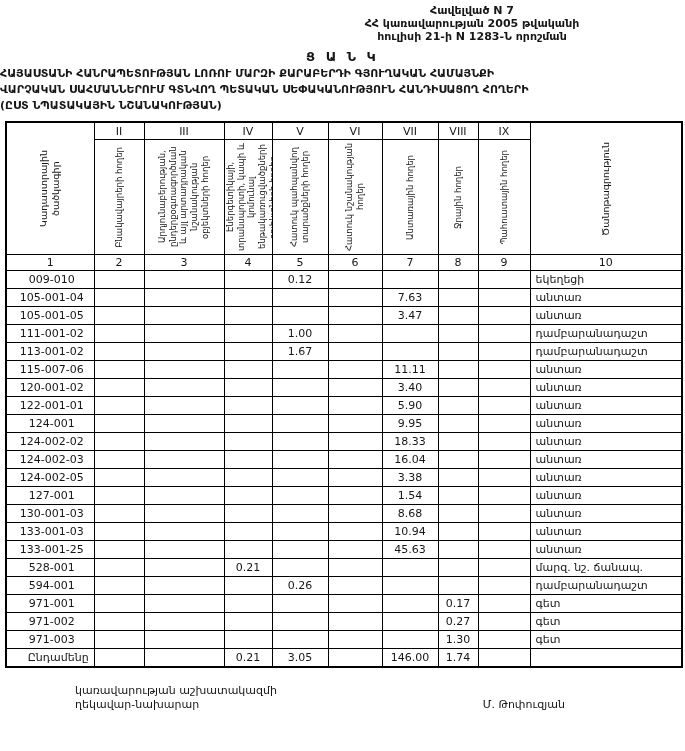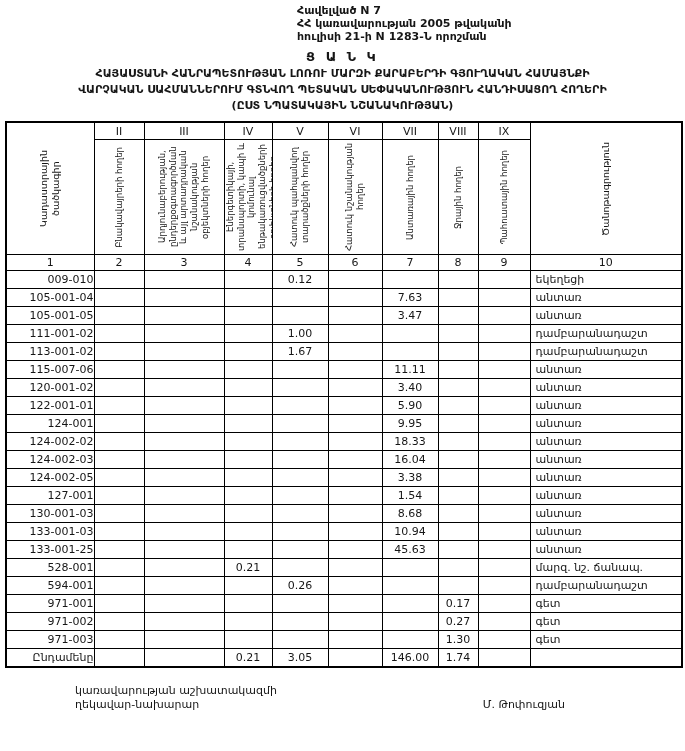--- a/index.html
+++ b/index.html
@@ -3,29 +3,29 @@
 <meta charset="utf-8">
 <style>
   html,body { margin:0; padding:0; }
   body {
     width:685px; height:751px; overflow:hidden;
     background:#ffffff; color:#161616;
     font-family:"DejaVu Sans", sans-serif;
   }
   .doc-header {
     width:350px; margin:4px 38px 0 auto;
-    font-weight:bold;
+    text-align:center; font-weight:bold;
     font-size:11px; line-height:13px;
   }
   .cank {
     text-align:center; font-weight:bold;
     font-size:13px; letter-spacing:3px; margin-top:6px;
   }
   .main-title {
-    text-align:center; font-weight:bold;
+    font-weight:bold;
     font-size:11px; line-height:16px; margin-top:2px;
   }
   table.land-table {
     border-collapse:collapse; table-layout:fixed;
     margin:7px 0 0 5px; width:676px;
     border:2px solid #000;
   }
   .land-table th, .land-table td {
     border:1px solid #000; padding:0;
     font-weight:normal; overflow:hidden;
@@ -35,21 +35,21 @@
   .rot {
     display:inline-block;
     writing-mode:vertical-rl; transform:rotate(180deg);
     font-size:8.5px; line-height:1.25;
     max-height:110px; vertical-align:middle;
   }
   .tall-head { vertical-align:middle; text-align:center; }
   .tall-head .rot { font-size:9.5px; max-height:128px; }
   .num-row td { height:15px; font-size:11px; text-align:center; }
   tbody.data td { height:17px; font-size:11px; }
-  td.code { text-align:right; padding-left:3px; }
+  td.code { text-align:center; padding-left:3px; }
   td.val  { text-align:center; }
   td.note { text-align:left; padding-left:5px; }
   tr.total td.code { padding-left:16px; }
   .footer {
     display:flex; align-items:flex-end;
     margin:16px 0 0 75px; font-size:11px; line-height:14px;
   }
   .footer .sig { margin-left:auto; margin-right:120px; font-size:11px; }
 </style>
 </head>

